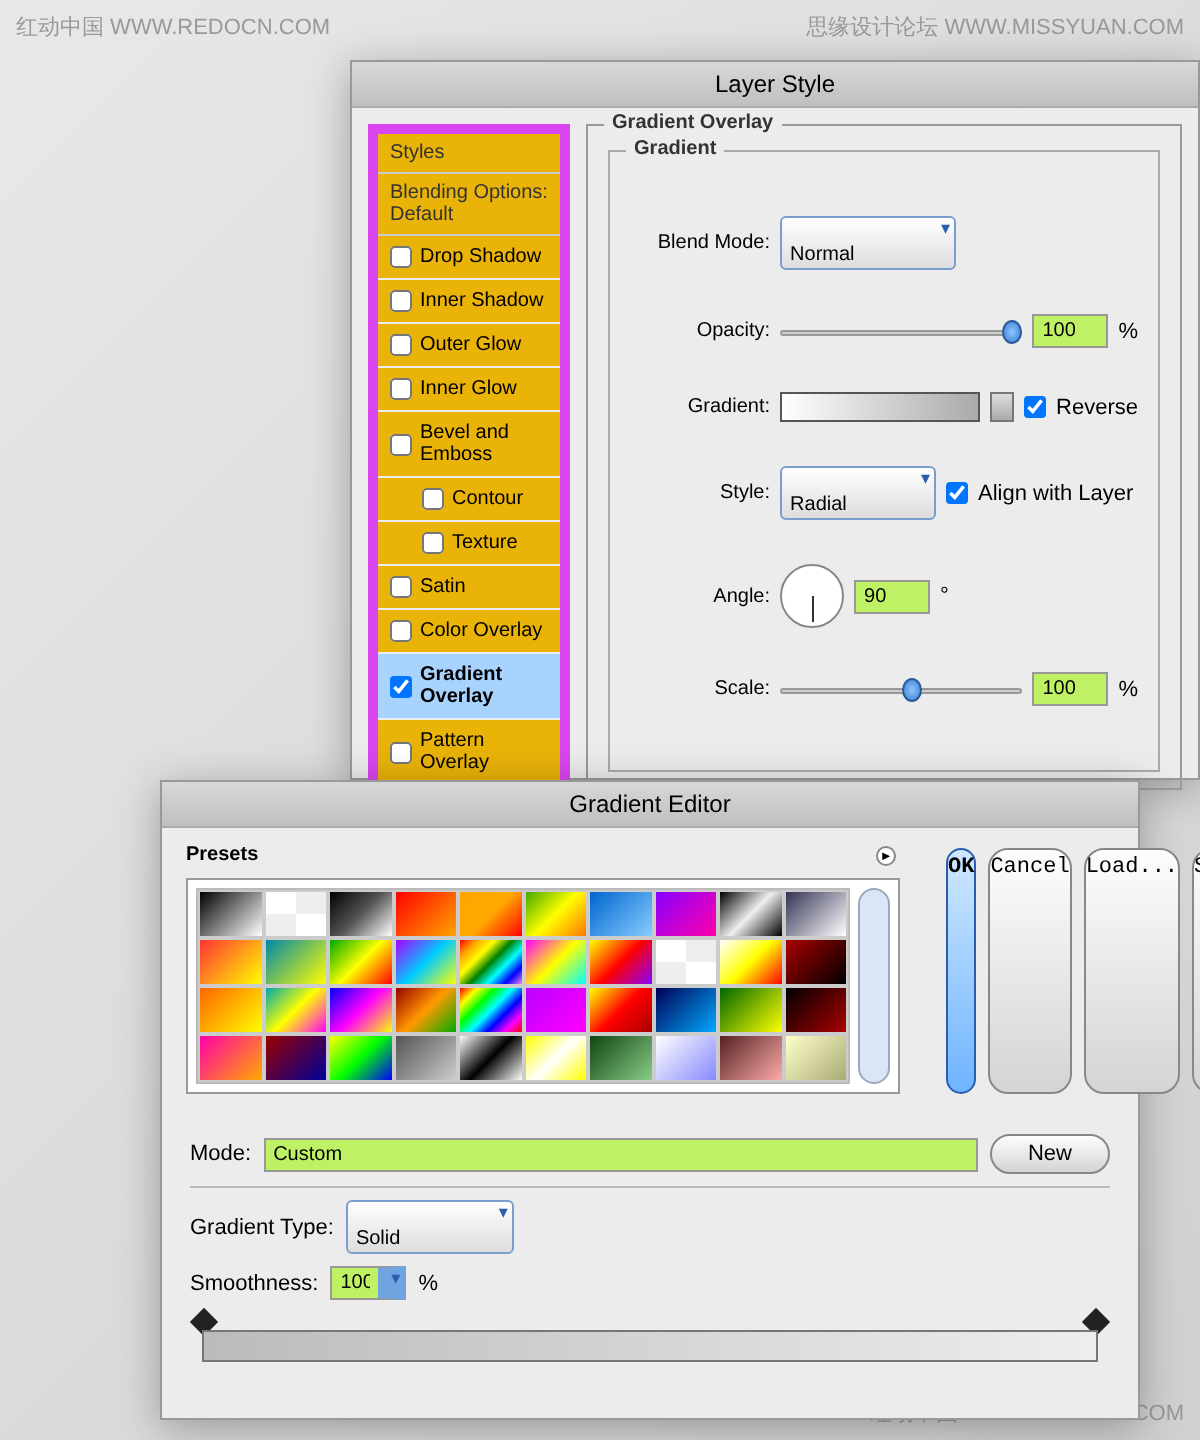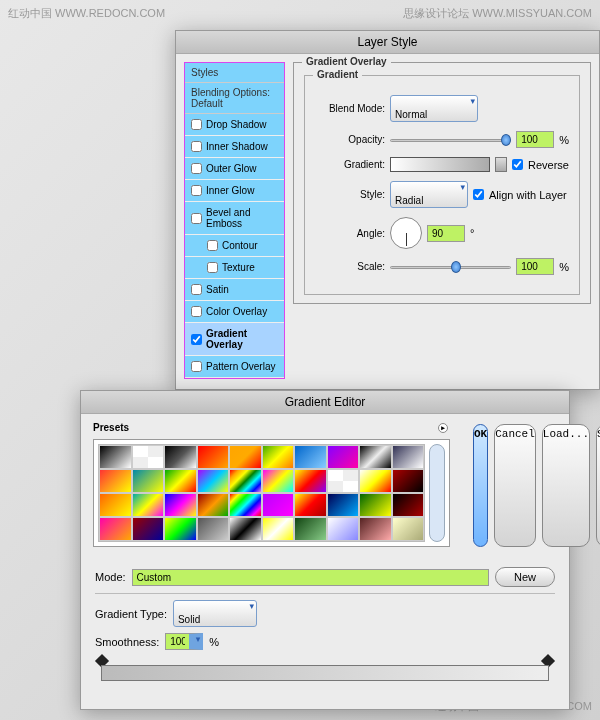--- a/index.html
+++ b/index.html
@@ -8,29 +8,29 @@
 .wm-tl { top: 6px; left: 8px; }
 .wm-tr { top: 6px; right: 8px; }
 .wm-br { bottom: 6px; right: 8px; }
 
 .dialog { position: absolute; background: #ececec; border: 1px solid #999; box-shadow: 0 4px 20px rgba(0,0,0,0.3); }
 .titlebar { background: linear-gradient(#d8d8d8,#bfbfbf); text-align: center; padding: 4px; font-size: 12px; border-bottom: 1px solid #aaa; }
 
 
 .layer-style { top: 30px; left: 175px; right: 0; height: 360px; }
 .ls-body { display: flex; padding: 8px; gap: 8px; }
-.ls-list { width: 145px; border: 1px solid #d946ef; background: #7dd3fc; }
+.ls-list { width: 145px; border: 5px solid #d946ef; background: #eab308; }
 .ls-list-header { padding: 4px 6px; border-bottom: 1px solid #ccc; font-size: 10px; color: #333; }
 .ls-list-item { padding: 5px 6px; border-bottom: 1px solid #eee; display: flex; align-items: center; gap: 4px; font-size: 10px; }
 .ls-list-item.indented { padding-left: 22px; }
 .ls-list-item.selected { background: #a8d3ff; font-weight: bold; }
 .fieldset { border: 1px solid #999; padding: 8px 10px; position: relative; }
 .fieldset-label { position: absolute; top: -7px; left: 8px; background: #ececec; padding: 0 4px; font-size: 10px; font-weight: bold; color: #333; }
 .inner-fieldset { border: 1px solid #aaa; padding: 10px; margin-top: 4px; position: relative; }
-.form-row { display: flex; align-items: center; margin: 9px 0; gap: 5px; }
+.form-row { display: flex; align-items: center; margin: 22px 0; gap: 5px; }
 .form-row label { width: 70px; text-align: right; font-size: 10px; }
 select { font-size: 10px; background: linear-gradient(#fff,#ddd); border: 1px solid #7a9ecc; border-radius: 3px; padding: 13px 16px 1px 4px; appearance: none; position: relative; }
 .select-wrap { position: relative; display: inline-block; }
 .select-wrap::after { content: "▾"; position: absolute; right: 3px; top: 1px; color: #2a5db0; font-size: 9px; pointer-events: none; }
 input[type=text] { border: 1px solid #999; padding: 2px 4px; font-size: 10px; background:#bef264; }
 .num { width: 38px; }
 .slider { flex: 1; height: 14px; position: relative; }
 .slider-track { position: absolute; top: 6px; left: 0; right: 0; height: 3px; background:#ccc; border:1px solid #999; border-radius:2px; }
 .slider-thumb { position: absolute; top: 1px; width: 10px; height: 12px; background: radial-gradient(#8ec6ff,#3a7ccf); border-radius: 50%; border:1px solid #2a5a99; }
 input[type=checkbox] { width:11px; height:11px; }

